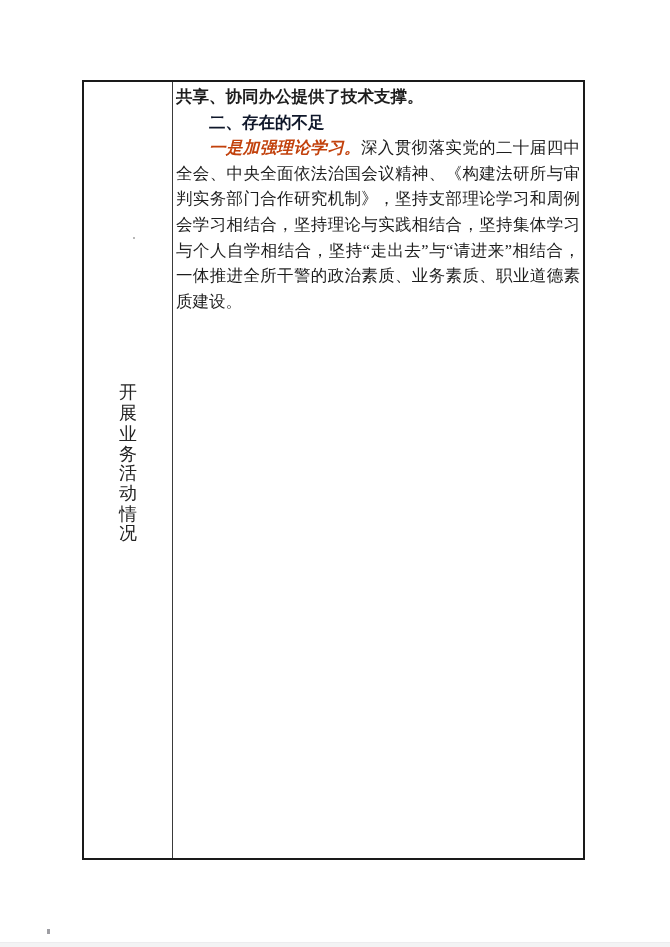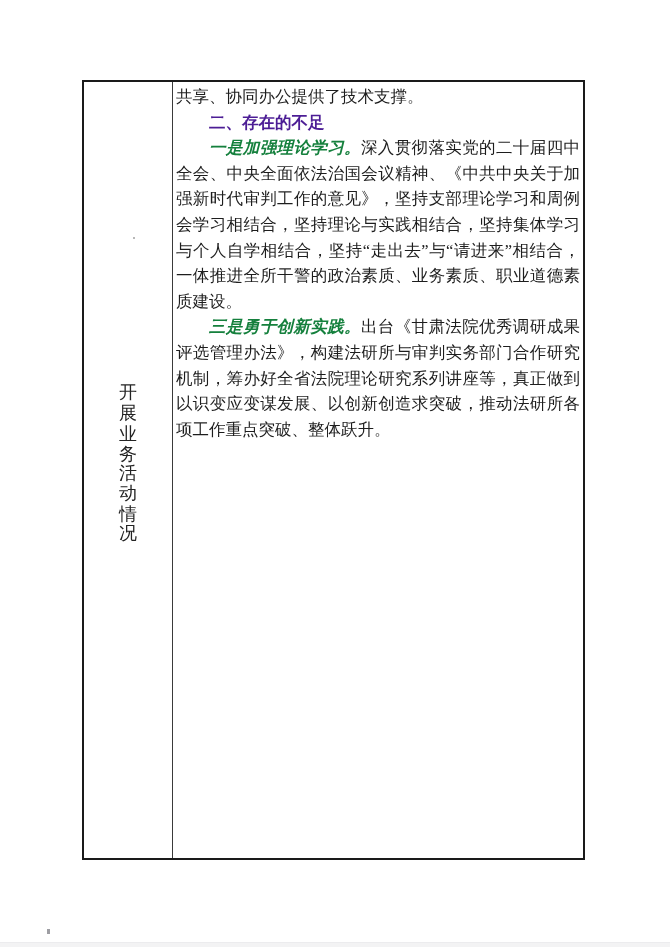--- a/index.html
+++ b/index.html
@@ -52,31 +52,32 @@
     line-height: 25.6px;
     color: #1d1d1d;
     text-align: justify;
   }
   .content-cell p {
     margin: 0;
     text-indent: 33px;
   }
   .content-cell p.no-indent {
     text-indent: 0;
+    font-weight: bold;
   }
   .section-heading .lead {
     font-weight: 700;
     font-style: normal;
     font-family: "Liberation Sans", "DejaVu Sans", sans-serif;
-    color: #4c1d95;
+    color: #0f172a;
   }
   .lead {
     font-weight: 700;
     font-style: italic;
-    color: #15803d;
+    color: #c2410c;
   }
   .scan-edge {
     position: absolute;
     left: 0;
     top: 942px;
     width: 670px;
     height: 5px;
     background: #f3f3f4;
     border-top: 1px solid #ececee;
   }
@@ -116,27 +117,24 @@
         <span>共享、协同办公提供了技术支撑。</span>
       </p>
 
       <p class="section-heading">
         <span class="lead">二、存在的不足</span>
       </p>
 
 
 
       <p>
-        <span class="lead">一是加强理论学习。</span><span>深入贯彻落实党的二十届四中全会、中央全面依法治国会议精神、《中共中央关于加强新时代审判工作的意见》，坚持支部理论学习和周例会学习相结合，坚持理论与实践相结合，坚持集体学习与个人自学相结合，坚持“走出去”与“请进来”相结合，一体推进全所干警的政治素质、业务素质、职业道德素质建设。</span>
+        <span class="lead">一是加强理论学习。</span><span>深入贯彻落实党的二十届四中全会、中央全面依法治国会议精神、《构建法研所与审判实务部门合作研究机制》，坚持支部理论学习和周例会学习相结合，坚持理论与实践相结合，坚持集体学习与个人自学相结合，坚持“走出去”与“请进来”相结合，一体推进全所干警的政治素质、业务素质、职业道德素质建设。</span>
       </p>
 
 
-      <p>
-        <span class="lead">三是勇于创新实践。</span><span>出台《甘肃法院优秀调研成果评选管理办法》，构建法研所与审判实务部门合作研究机制，筹办好全省法院理论研究系列讲座等，真正做到以识变应变谋发展、以创新创造求突破，推动法研所各项工作重点突破、整体跃升。</span>
-      </p>
 
     </div>
   </div>
 
   <div class="scan-speck-2"></div>
   <div class="scan-speck-1"></div>
   <div class="scan-edge"></div>
 
 </div>
 

